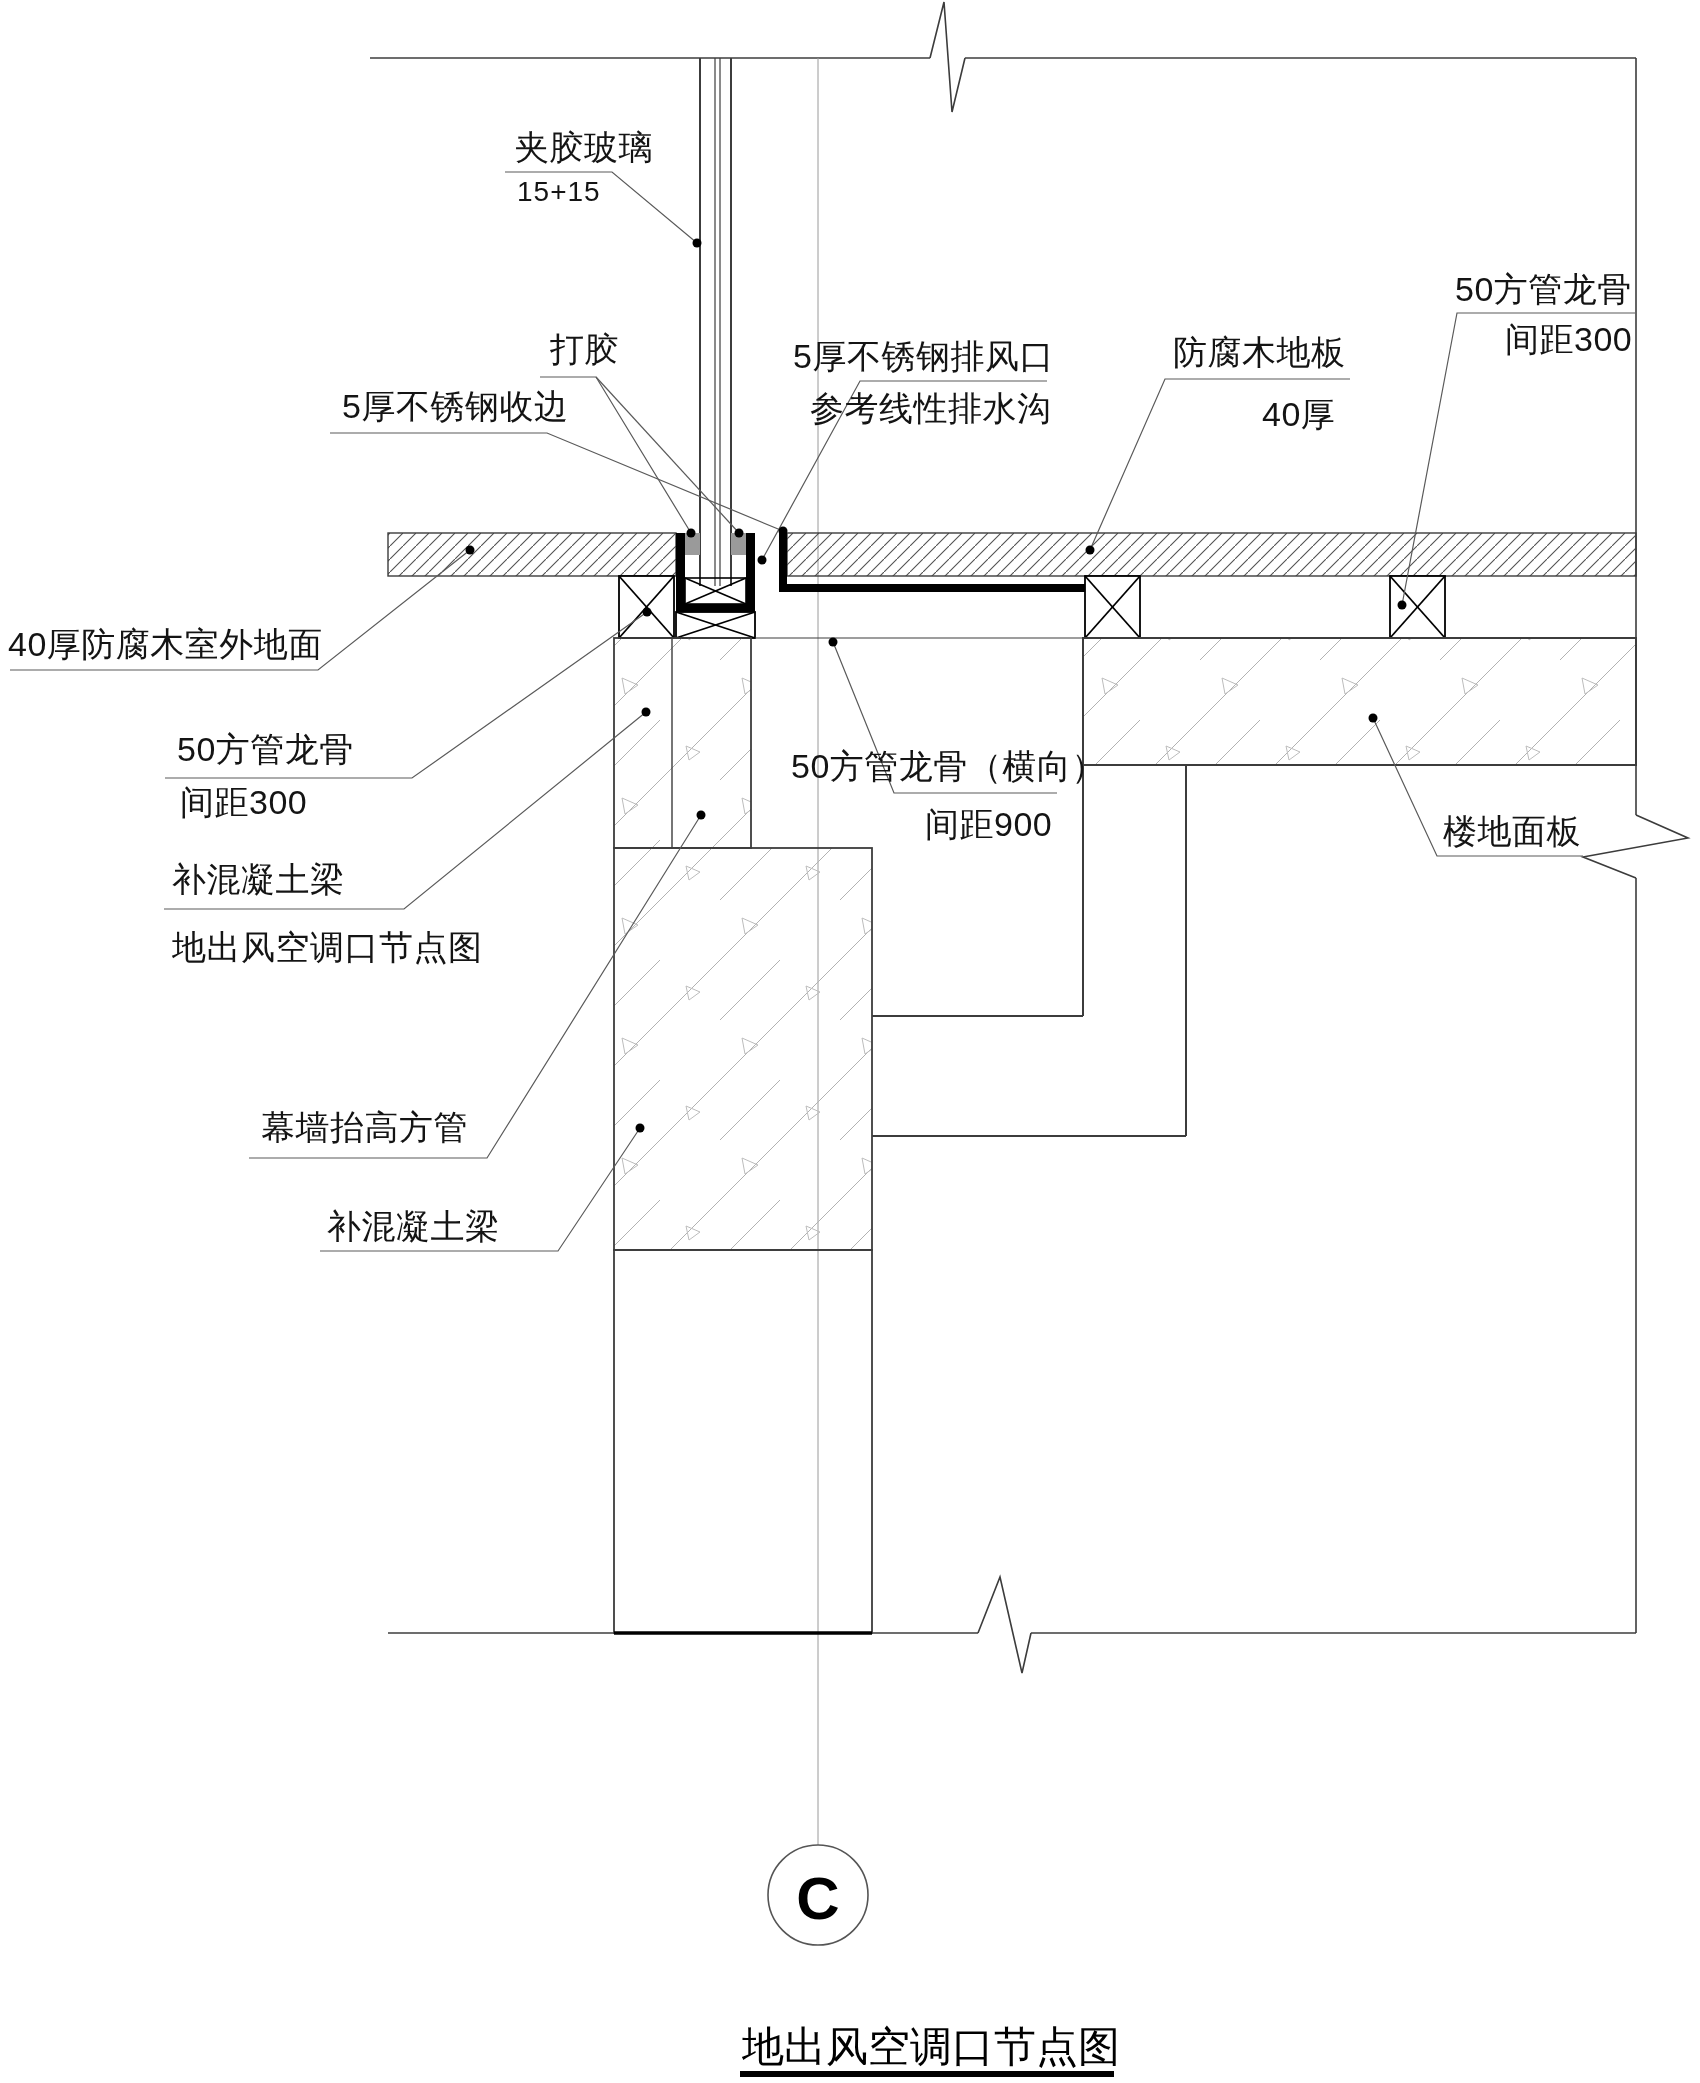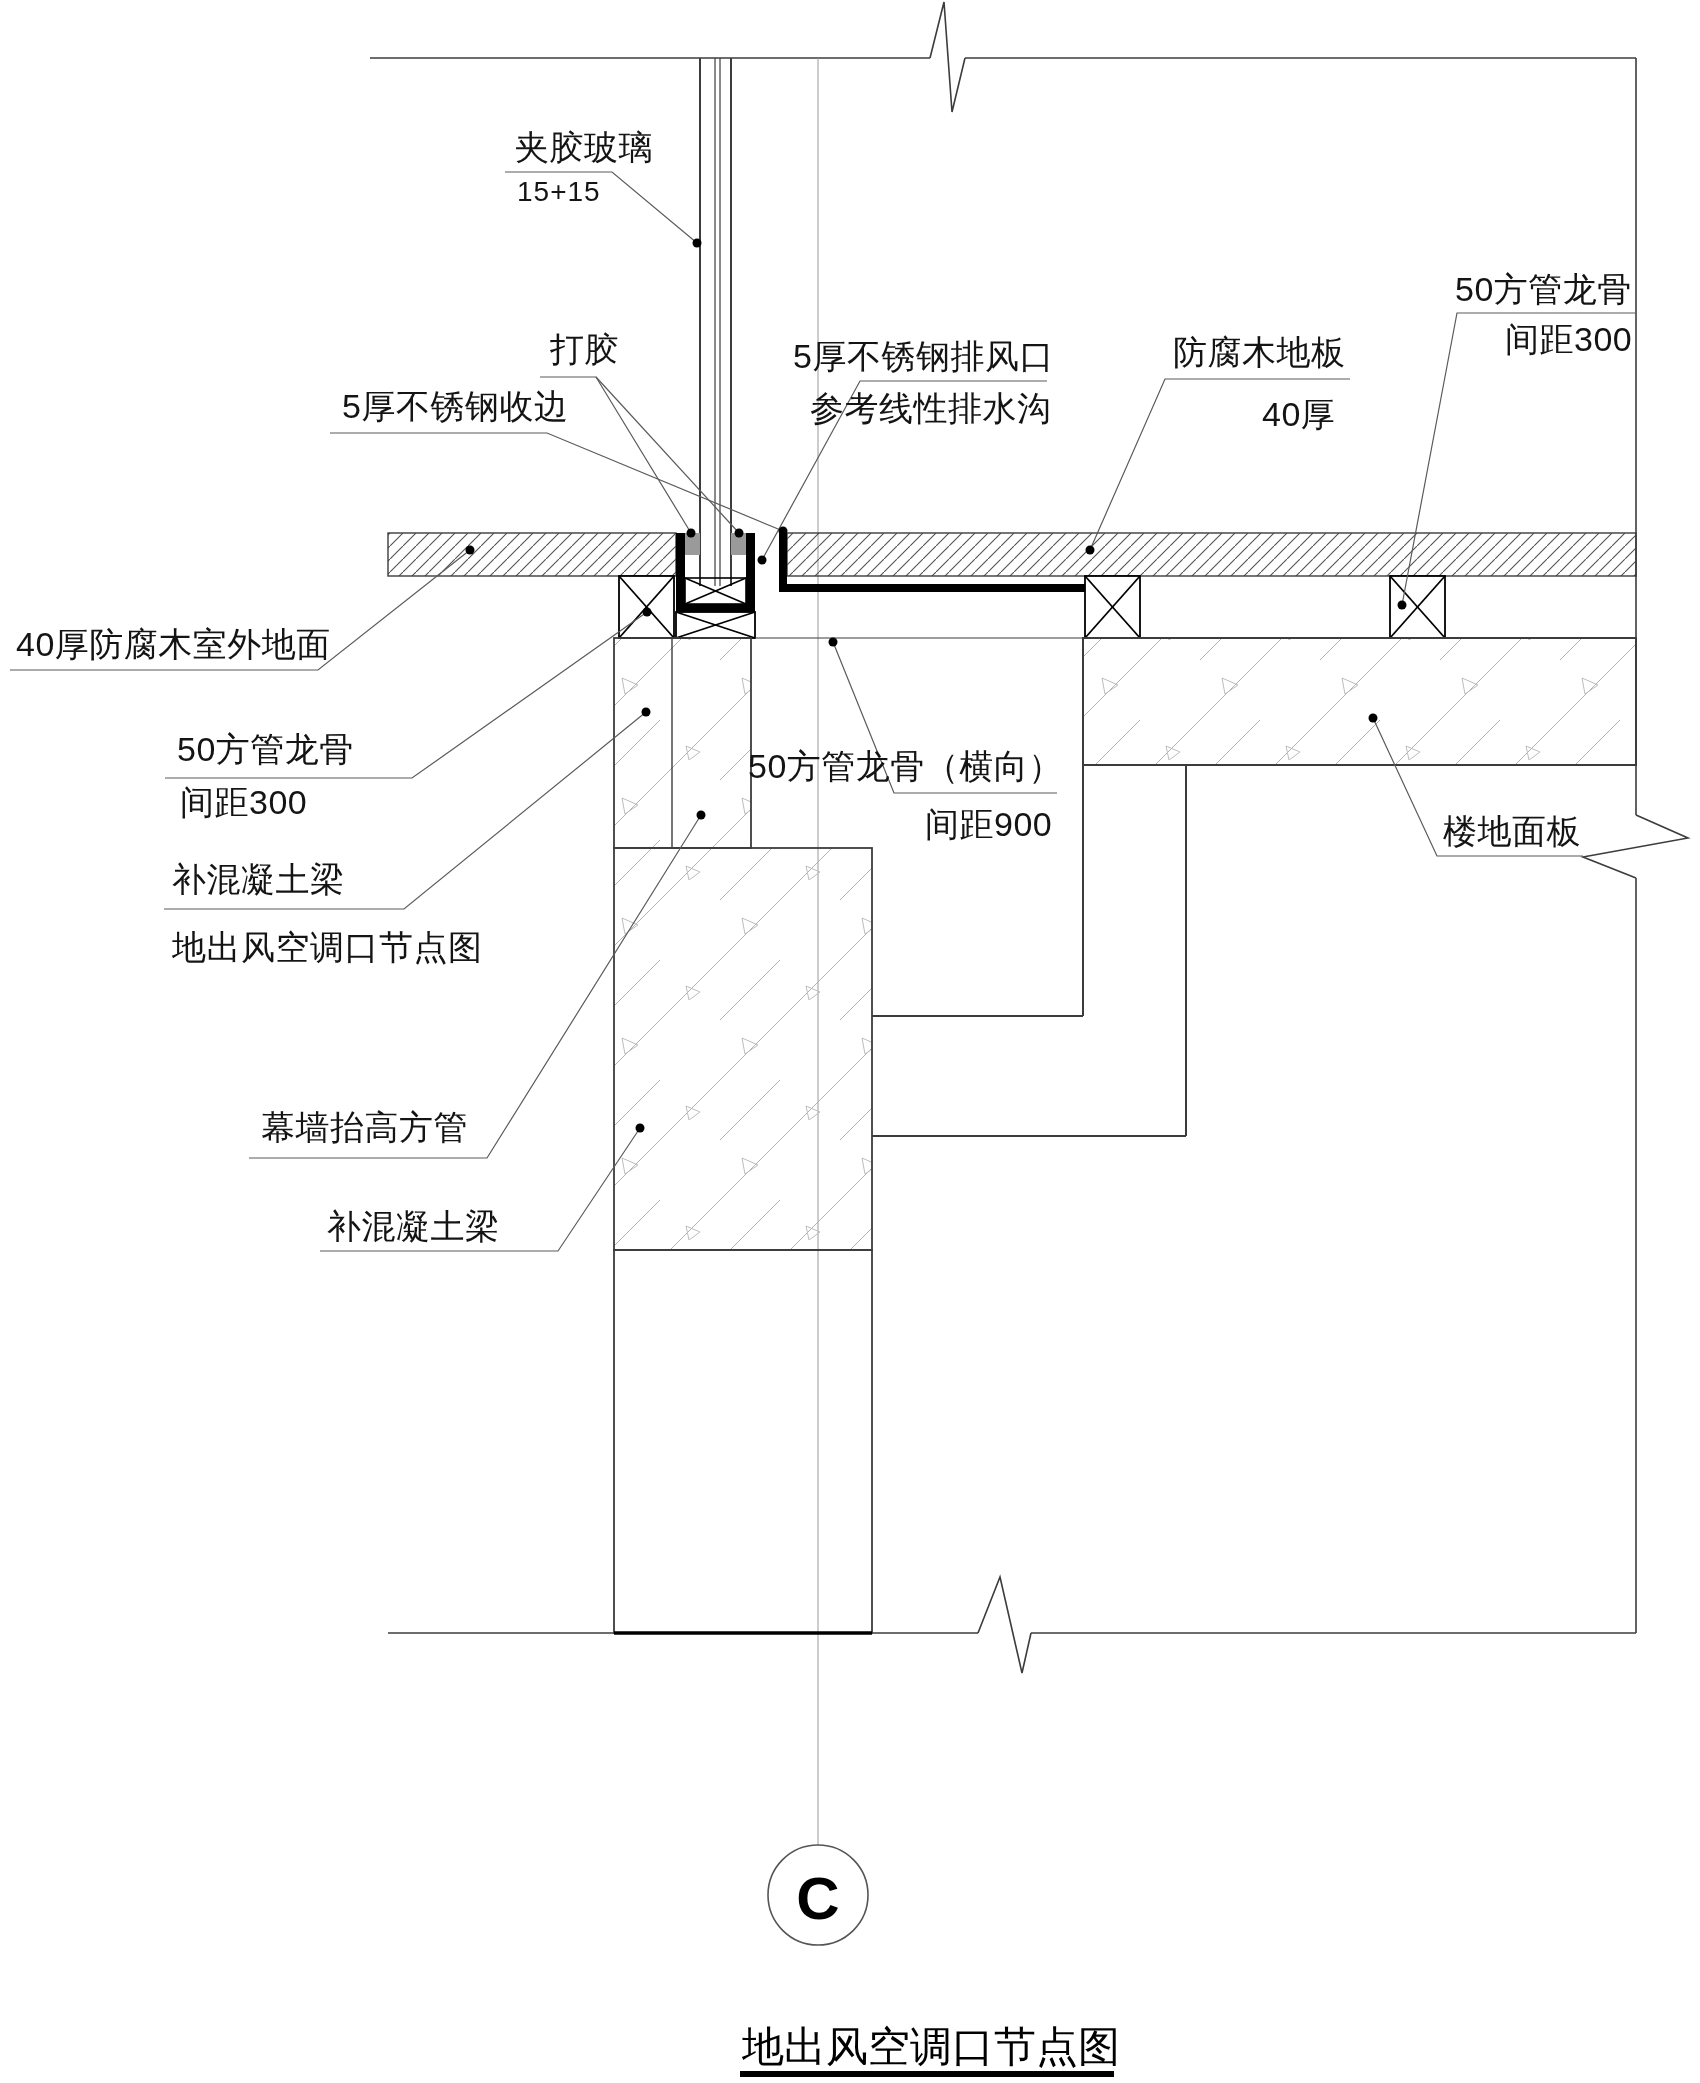--- a/index.html
+++ b/index.html
@@ -179,33 +179,33 @@
 
   <div class="lbl" style="left:793px;top:339px">5厚不锈钢排风口</div>
   <div class="lbl" style="left:810px;top:391px">参考线性排水沟</div>
 
   <div class="lbl" style="left:1173px;top:335px">防腐木地板</div>
   <div class="lbl" style="left:1262px;top:397px">40厚</div>
 
   <div class="lbl" style="left:1455px;top:272px">50方管龙骨</div>
   <div class="lbl" style="left:1505px;top:322px">间距300</div>
 
-  <div class="lbl" style="left:16px;top:627px">40厚防腐木室外地面</div>
+  <div class="lbl" style="left:8px;top:627px">40厚防腐木室外地面</div>
 
   <div class="lbl" style="left:177px;top:732px">50方管龙骨</div>
   <div class="lbl" style="left:180px;top:785px">间距300</div>
 
   <div class="lbl" style="left:172px;top:862px">补混凝土梁</div>
   <div class="lbl" style="left:172px;top:930px">地出风空调口节点图</div>
 
   <div class="lbl" style="left:261px;top:1110px">幕墙抬高方管</div>
 
   <div class="lbl" style="left:327px;top:1209px">补混凝土梁</div>
 
-  <div class="lbl" style="left:748px;top:749px">50方管龙骨（横向）</div>
+  <div class="lbl" style="left:791px;top:749px">50方管龙骨（横向）</div>
   <div class="lbl" style="left:925px;top:807px">间距900</div>
 
   <div class="lbl" style="left:1443px;top:814px">楼地面板</div>
 
   <div class="section-letter">C</div>
 
   <div class="drawing-title">地出风空调口节点图</div>
   <div class="title-underline"></div>
 
 </div>

